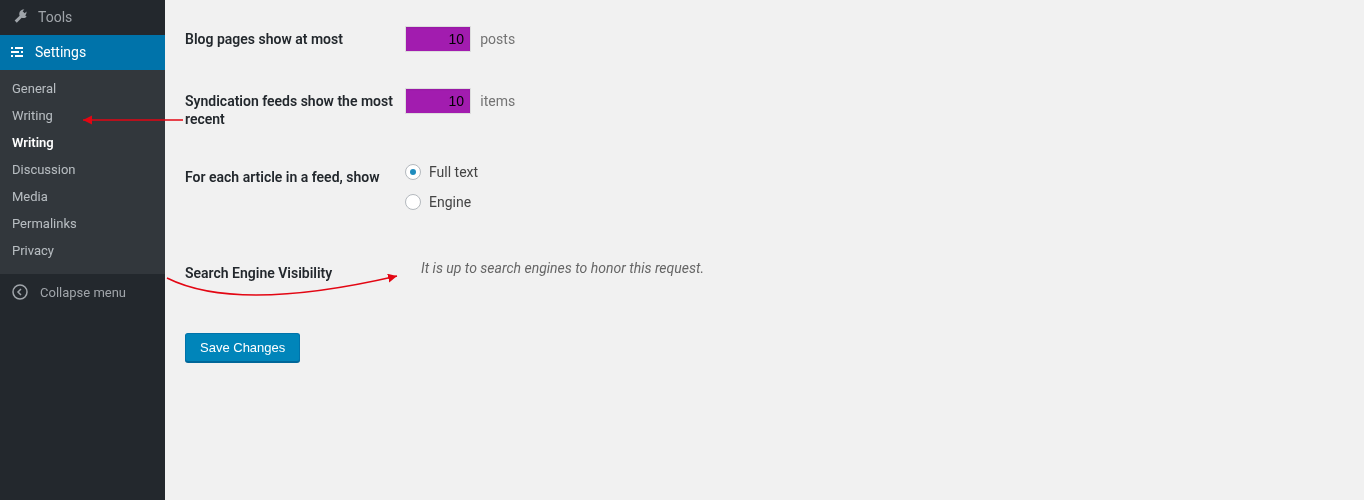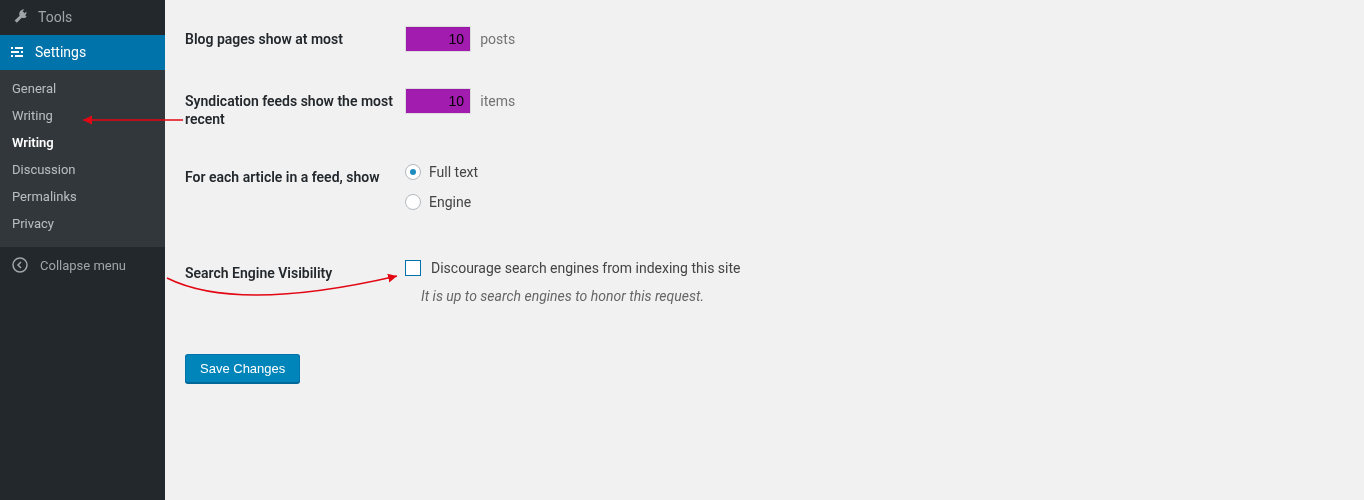--- a/index.html
+++ b/index.html
@@ -196,20 +196,21 @@
       <svg class="icon-sliders" viewBox="0 0 20 20" fill="#fff">
           <path d="M4 5h2v2H4zm4 0h8v2H8zM4 9h8v2H4zm10 0h2v2h-2zM4 13h2v2H4zm4 0h8v2H8z"></path>
         </svg>
       <span>Settings</span>
     </div>
     <div class="submenu">
       <div class="submenu-item">General</div>
       <div class="submenu-item">Writing</div>
       <div class="submenu-item active">Writing</div>
       <div class="submenu-item">Discussion</div>
+      <div class="submenu-item">Media</div>
       <div class="submenu-item">Permalinks</div>
       <div class="submenu-item">Privacy</div>
     </div>
     <div class="collapse-section">
       <svg class="icon-collapse" viewBox="0 0 20 20" fill="#a0a5aa">
           <circle cx="10" cy="10" r="7" fill="none" stroke="#a0a5aa" stroke-width="1.5"></circle>
           <path d="M11 7l-3 3 3 3" fill="none" stroke="#a0a5aa" stroke-width="1.5"></path>
         </svg>
       <span>Collapse menu</span>
     </div>
@@ -245,24 +246,20 @@
         <div class="radio-row">
           <span class="radio-btn"></span>
           <span>Engine</span>
         </div>
       </div>
     </div>
 
     <div class="form-row">
       <div class="form-label">Search Engine Visibility</div>
       <div class="form-field">
-        <div class="checkbox-row">
-          <span class="checkbox"></span>
-          <span>Discourage search engines from indexing this site</span>
-        </div>
         <div class="desc-text">It is up to search engines to honor this request.</div>
       </div>
     </div>
 
     <button class="save-btn">Save Changes</button>
 
   </div>
 
   <svg class="arrow-annotation" style="left:-90px; top:105px; width:110px; height:30px;" viewBox="0 0 110 30">
     <defs>

